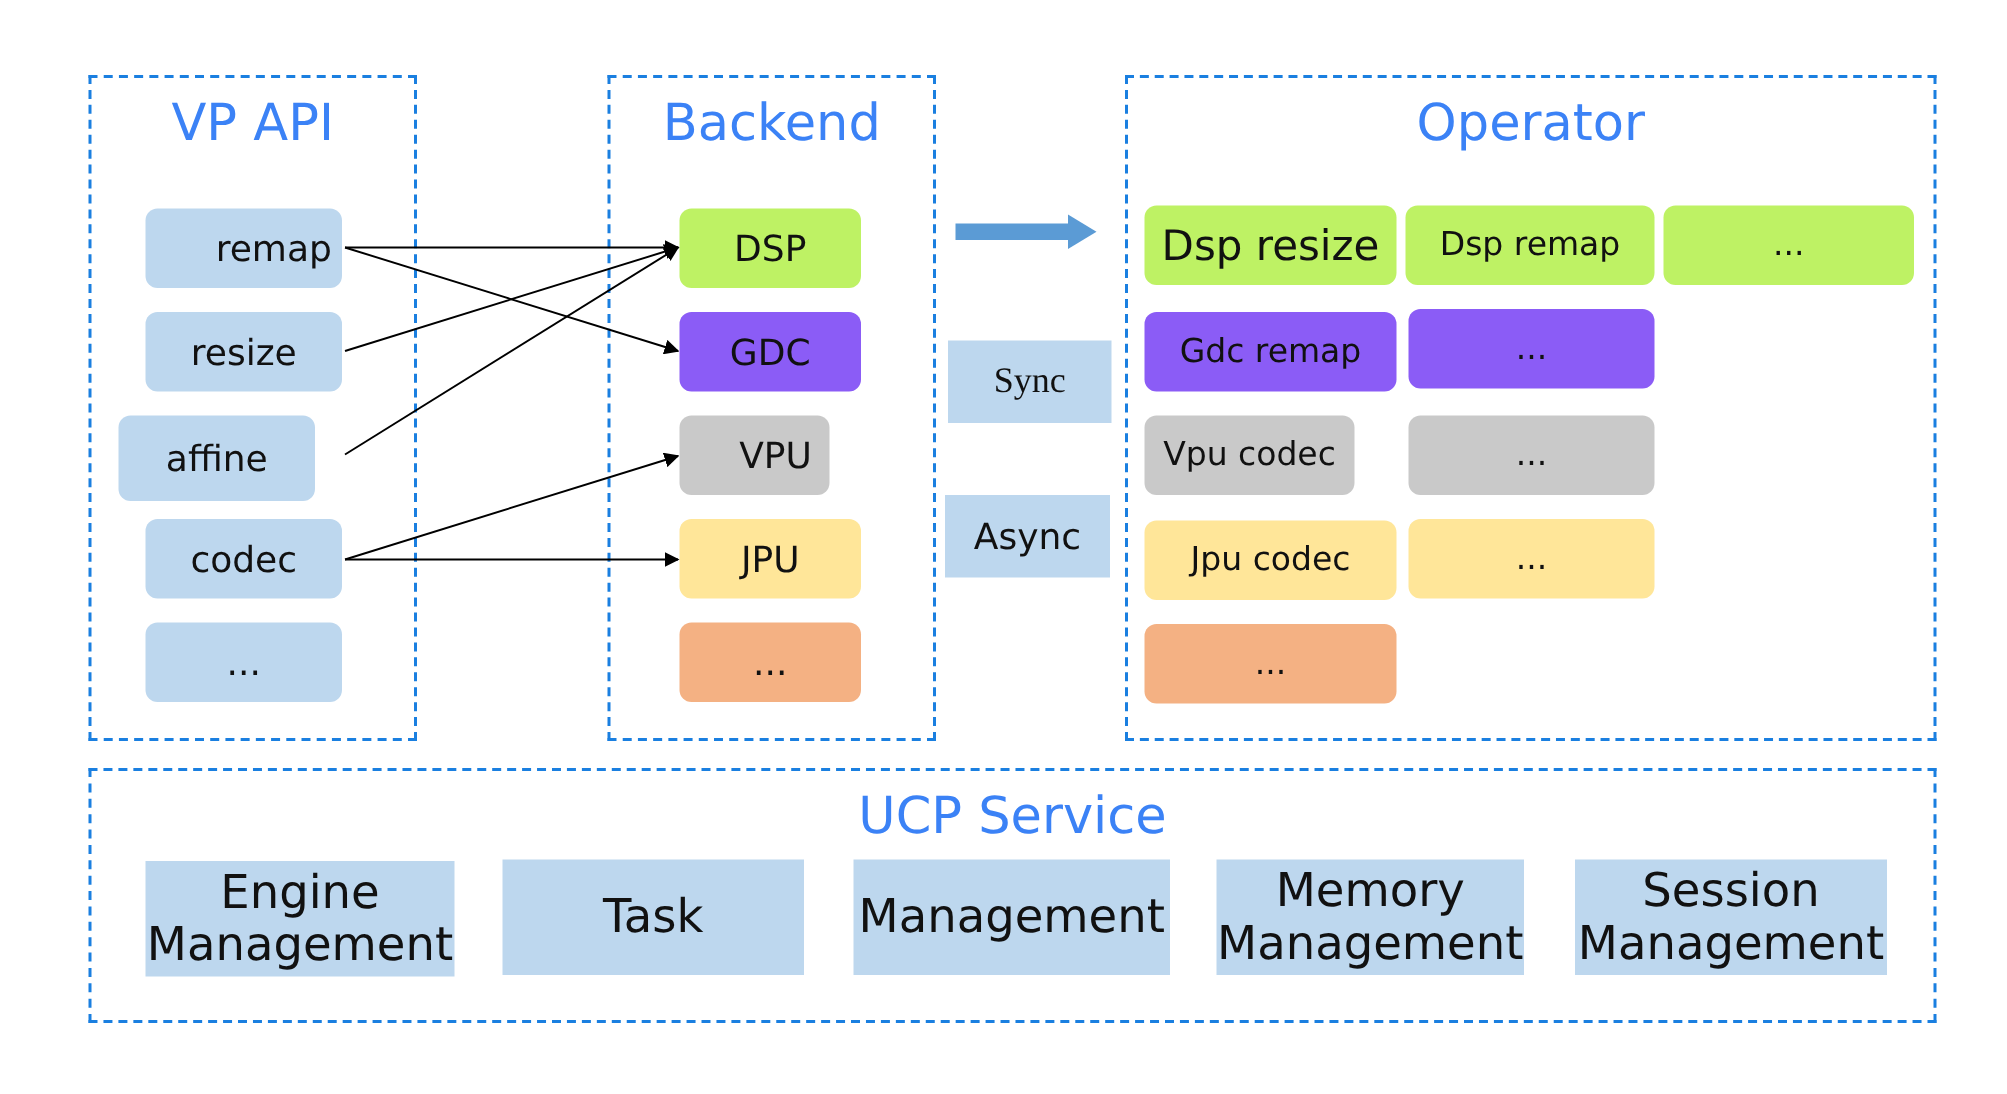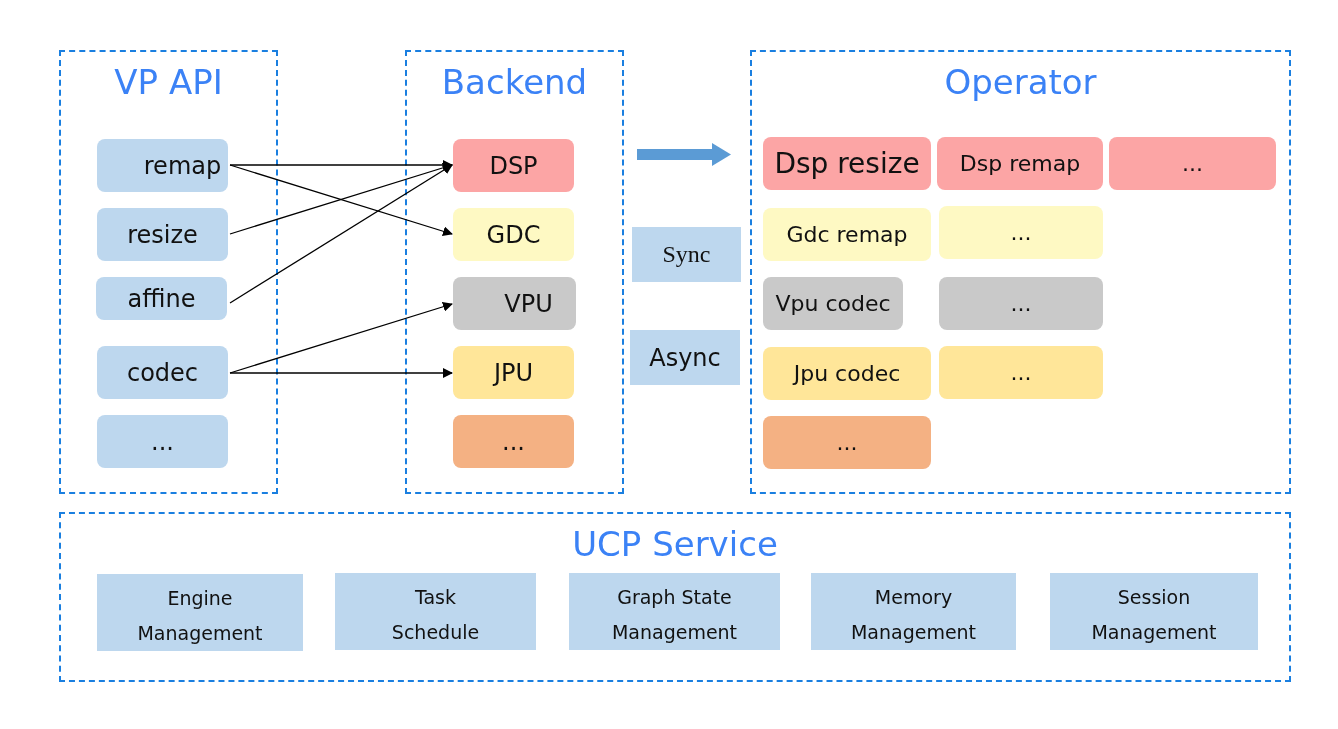--- a/index.html
+++ b/index.html
@@ -2,46 +2,46 @@
 <html><head>
 <meta charset="utf-8">
 <style>
   html,body{margin:0;padding:0;background:#fff;}
   body{width:1338px;height:729px;position:relative;overflow:hidden;font-family:"DejaVu Sans","Liberation Sans",sans-serif;color:#111;}
   .group{position:absolute;border:2px dashed #1a7fe0;box-sizing:border-box;}
   .gtitle{position:absolute;left:0;right:0;text-align:center;font-size:34px;color:#3b82f6;}
   .box{position:absolute;display:flex;align-items:center;justify-content:center;border-radius:8px;font-size:24px;text-align:center;box-sizing:border-box;}
   .sq{border-radius:0;}
   .api{background:#bdd7ee;}
-  .dsp{background:#fca5a5;}
-  .gdc{background:#fef9c3;}
+  .dsp{background:#bef264;}
+  .gdc{background:#8b5cf6;}
   .vpu{background:#c9c9c9;}
   .jpu{background:#ffe699;}
   .more{background:#f4b183;}
-  .svc{font-size:19px;line-height:35px;justify-content:flex-end;}
+  .svc{font-size:31px;line-height:35px;}
   svg{position:absolute;left:0;top:0;}
 </style>
 </head>
 <body>
 
 <div class="group" style="left:59px;top:50px;width:219px;height:444px;">
   <div class="gtitle" style="top:10px;">VP API</div>
 </div>
 <div class="box api" style="left:97px;top:139px;width:131px;height:53px;padding-left:40px;">remap</div>
 <div class="box api" style="left:97px;top:208px;width:131px;height:53px;">resize</div>
-<div class="box api" style="left:96px;top:277px;width:131px;height:43px;">affine</div>
+<div class="box api" style="left:79px;top:277px;width:131px;height:57px;">affine</div>
 <div class="box api" style="left:97px;top:346px;width:131px;height:53px;">codec</div>
 <div class="box api" style="left:97px;top:415px;width:131px;height:53px;">...</div>
 
 <div class="group" style="left:405px;top:50px;width:219px;height:444px;">
   <div class="gtitle" style="top:10px;">Backend</div>
 </div>
 <div class="box dsp" style="left:453px;top:139px;width:121px;height:53px;">DSP</div>
 <div class="box gdc" style="left:453px;top:208px;width:121px;height:53px;">GDC</div>
-<div class="box vpu" style="left:453px;top:277px;width:123px;height:53px;padding-left:28px;">VPU</div>
+<div class="box vpu" style="left:453px;top:277px;width:100px;height:53px;padding-left:28px;">VPU</div>
 <div class="box jpu" style="left:453px;top:346px;width:121px;height:53px;">JPU</div>
 <div class="box more" style="left:453px;top:415px;width:121px;height:53px;">...</div>
 
 <div class="box api sq" style="left:632px;top:227px;width:109px;height:55px;font-family:Liberation Serif, serif;">Sync</div>
 <div class="box api sq" style="left:630px;top:330px;width:110px;height:55px;">Async</div>
 
 <div class="group" style="left:750px;top:50px;width:541px;height:444px;">
   <div class="gtitle" style="top:10px;">Operator</div>
 </div>
 <div class="box dsp" style="left:763px;top:137px;width:168px;height:53px;font-size:28px;">Dsp resize</div>
@@ -57,24 +57,22 @@
 
 <div class="group" style="left:59px;top:512px;width:1232px;height:170px;">
   <div class="gtitle" style="top:10px;">UCP Service</div>
 </div>
 <div class="box api sq svc" style="left:97px;top:574px;width:206px;height:77px;flex-direction:column;">
   <span>Engine</span>
   <span>Management</span>
 </div>
 <div class="box api sq svc" style="left:335px;top:573px;width:201px;height:77px;flex-direction:column;">
   <span>Task</span>
-  <span>Schedule</span>
 </div>
 <div class="box api sq svc" style="left:569px;top:573px;width:211px;height:77px;flex-direction:column;">
-  <span>Graph State</span>
   <span>Management</span>
 </div>
 <div class="box api sq svc" style="left:811px;top:573px;width:205px;height:77px;flex-direction:column;">
   <span>Memory</span>
   <span>Management</span>
 </div>
 <div class="box api sq svc" style="left:1050px;top:573px;width:208px;height:77px;flex-direction:column;">
   <span>Session</span>
   <span>Management</span>
 </div>

